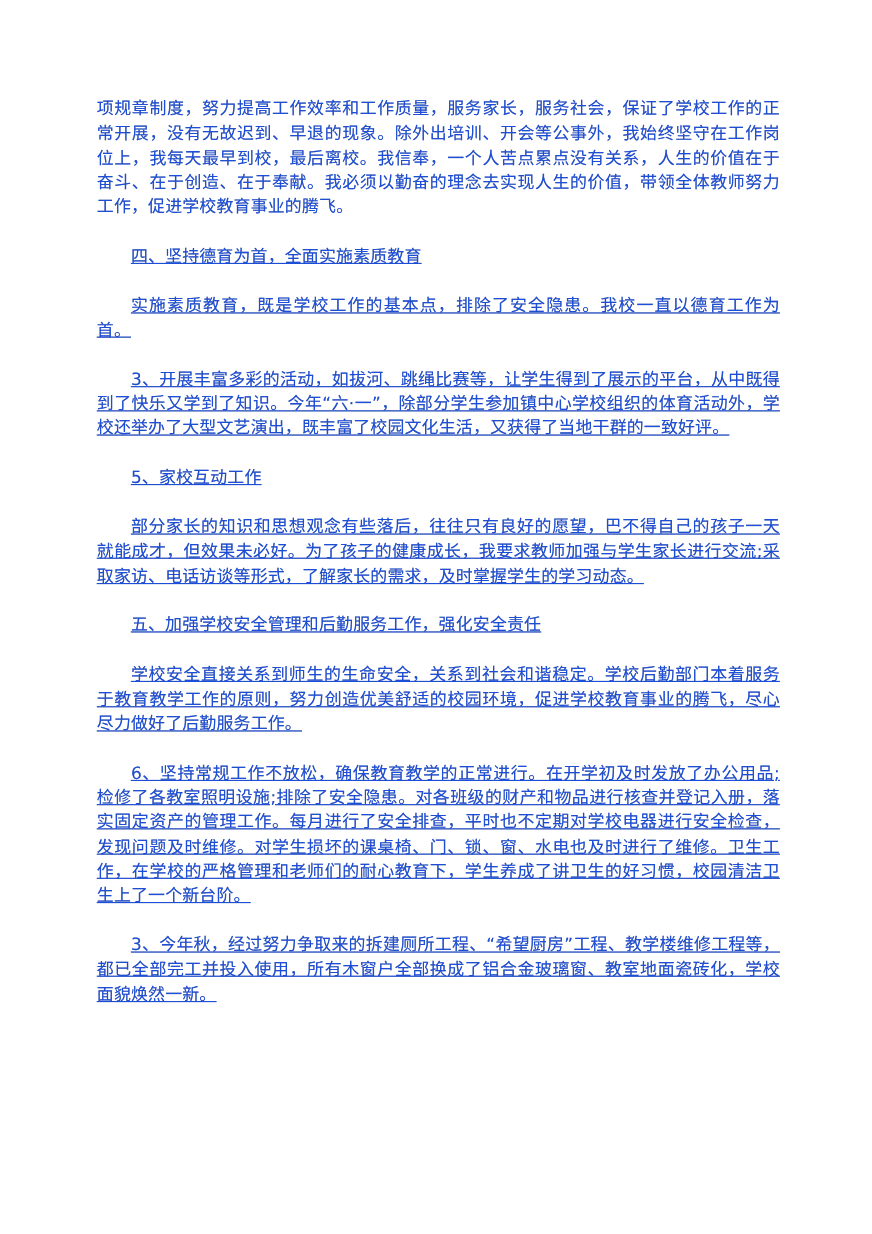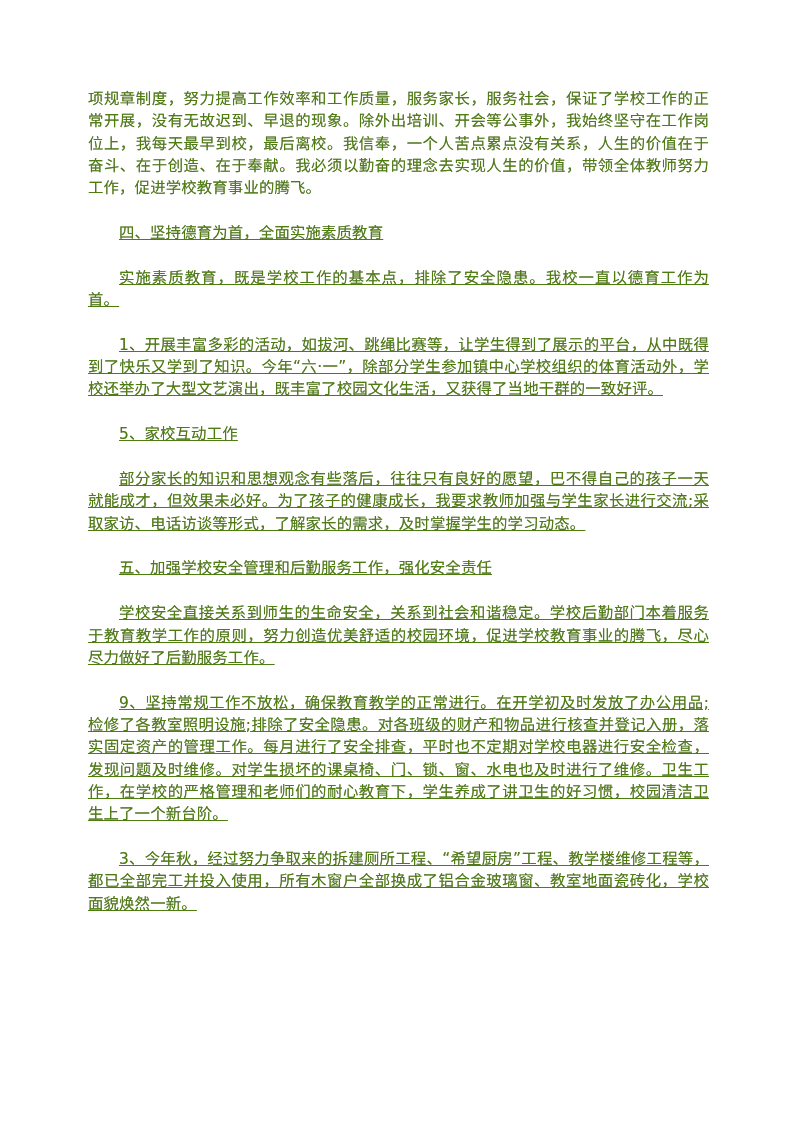--- a/index.html
+++ b/index.html
@@ -29,21 +29,21 @@
     top: 88px;
     width: 621px;
   }
 
   .para {
     margin: 0;
     padding: 0;
     font-size: 15.4px;
     line-height: 22.3px;
     letter-spacing: 0.15px;
-    color: #4d7c0f;
+    color: #1d4ed8;
     text-align: justify;
     text-justify: inter-character;
     text-indent: 31px;
     word-break: break-all;
     
     -webkit-font-smoothing: antialiased;
     text-shadow: 0 0 0.45px rgba(90,90,90,0.55);
   }
 
   .para + .para {
@@ -66,29 +66,29 @@
 
 <div class="page">
   <div class="doc-body">
 
     <p class="para no-indent">项规章制度，努力提高工作效率和工作质量，服务家长，服务社会，保证了学校工作的正常开展，没有无故迟到、早退的现象。除外出培训、开会等公事外，我始终坚守在工作岗位上，我每天最早到校，最后离校。我信奉，一个人苦点累点没有关系，人生的价值在于奋斗、在于创造、在于奉献。我必须以勤奋的理念去实现人生的价值，带领全体教师努力工作，促进学校教育事业的腾飞。</p>
 
     <p class="para heading">四、坚持德育为首，全面实施素质教育</p>
 
     <p class="para">实施素质教育，既是学校工作的基本点，排除了安全隐患。我校一直以德育工作为首。</p>
 
-    <p class="para">1、开展丰富多彩的活动，如拔河、跳绳比赛等，让学生得到了展示的平台，从中既得到了快乐又学到了知识。今年“六·一”，除部分学生参加镇中心学校组织的体育活动外，学校还举办了大型文艺演出，既丰富了校园文化生活，又获得了当地干群的一致好评。</p>
+    <p class="para">3、开展丰富多彩的活动，如拔河、跳绳比赛等，让学生得到了展示的平台，从中既得到了快乐又学到了知识。今年“六·一”，除部分学生参加镇中心学校组织的体育活动外，学校还举办了大型文艺演出，既丰富了校园文化生活，又获得了当地干群的一致好评。</p>
 
     <p class="para heading">5、家校互动工作</p>
 
     <p class="para">部分家长的知识和思想观念有些落后，往往只有良好的愿望，巴不得自己的孩子一天就能成才，但效果未必好。为了孩子的健康成长，我要求教师加强与学生家长进行交流;采取家访、电话访谈等形式，了解家长的需求，及时掌握学生的学习动态。</p>
 
     <p class="para heading">五、加强学校安全管理和后勤服务工作，强化安全责任</p>
 
     <p class="para">学校安全直接关系到师生的生命安全，关系到社会和谐稳定。学校后勤部门本着服务于教育教学工作的原则，努力创造优美舒适的校园环境，促进学校教育事业的腾飞，尽心尽力做好了后勤服务工作。</p>
 
-    <p class="para">9、坚持常规工作不放松，确保教育教学的正常进行。在开学初及时发放了办公用品;检修了各教室照明设施;排除了安全隐患。对各班级的财产和物品进行核查并登记入册，落实固定资产的管理工作。每月进行了安全排查，平时也不定期对学校电器进行安全检查，发现问题及时维修。对学生损坏的课桌椅、门、锁、窗、水电也及时进行了维修。卫生工作，在学校的严格管理和老师们的耐心教育下，学生养成了讲卫生的好习惯，校园清洁卫生上了一个新台阶。</p>
+    <p class="para">6、坚持常规工作不放松，确保教育教学的正常进行。在开学初及时发放了办公用品;检修了各教室照明设施;排除了安全隐患。对各班级的财产和物品进行核查并登记入册，落实固定资产的管理工作。每月进行了安全排查，平时也不定期对学校电器进行安全检查，发现问题及时维修。对学生损坏的课桌椅、门、锁、窗、水电也及时进行了维修。卫生工作，在学校的严格管理和老师们的耐心教育下，学生养成了讲卫生的好习惯，校园清洁卫生上了一个新台阶。</p>
 
 
     <p class="para">3、今年秋，经过努力争取来的拆建厕所工程、“希望厨房”工程、教学楼维修工程等，都已全部完工并投入使用，所有木窗户全部换成了铝合金玻璃窗、教室地面瓷砖化，学校面貌焕然一新。</p>
 
   </div>
 </div>
 
 </body></html>

